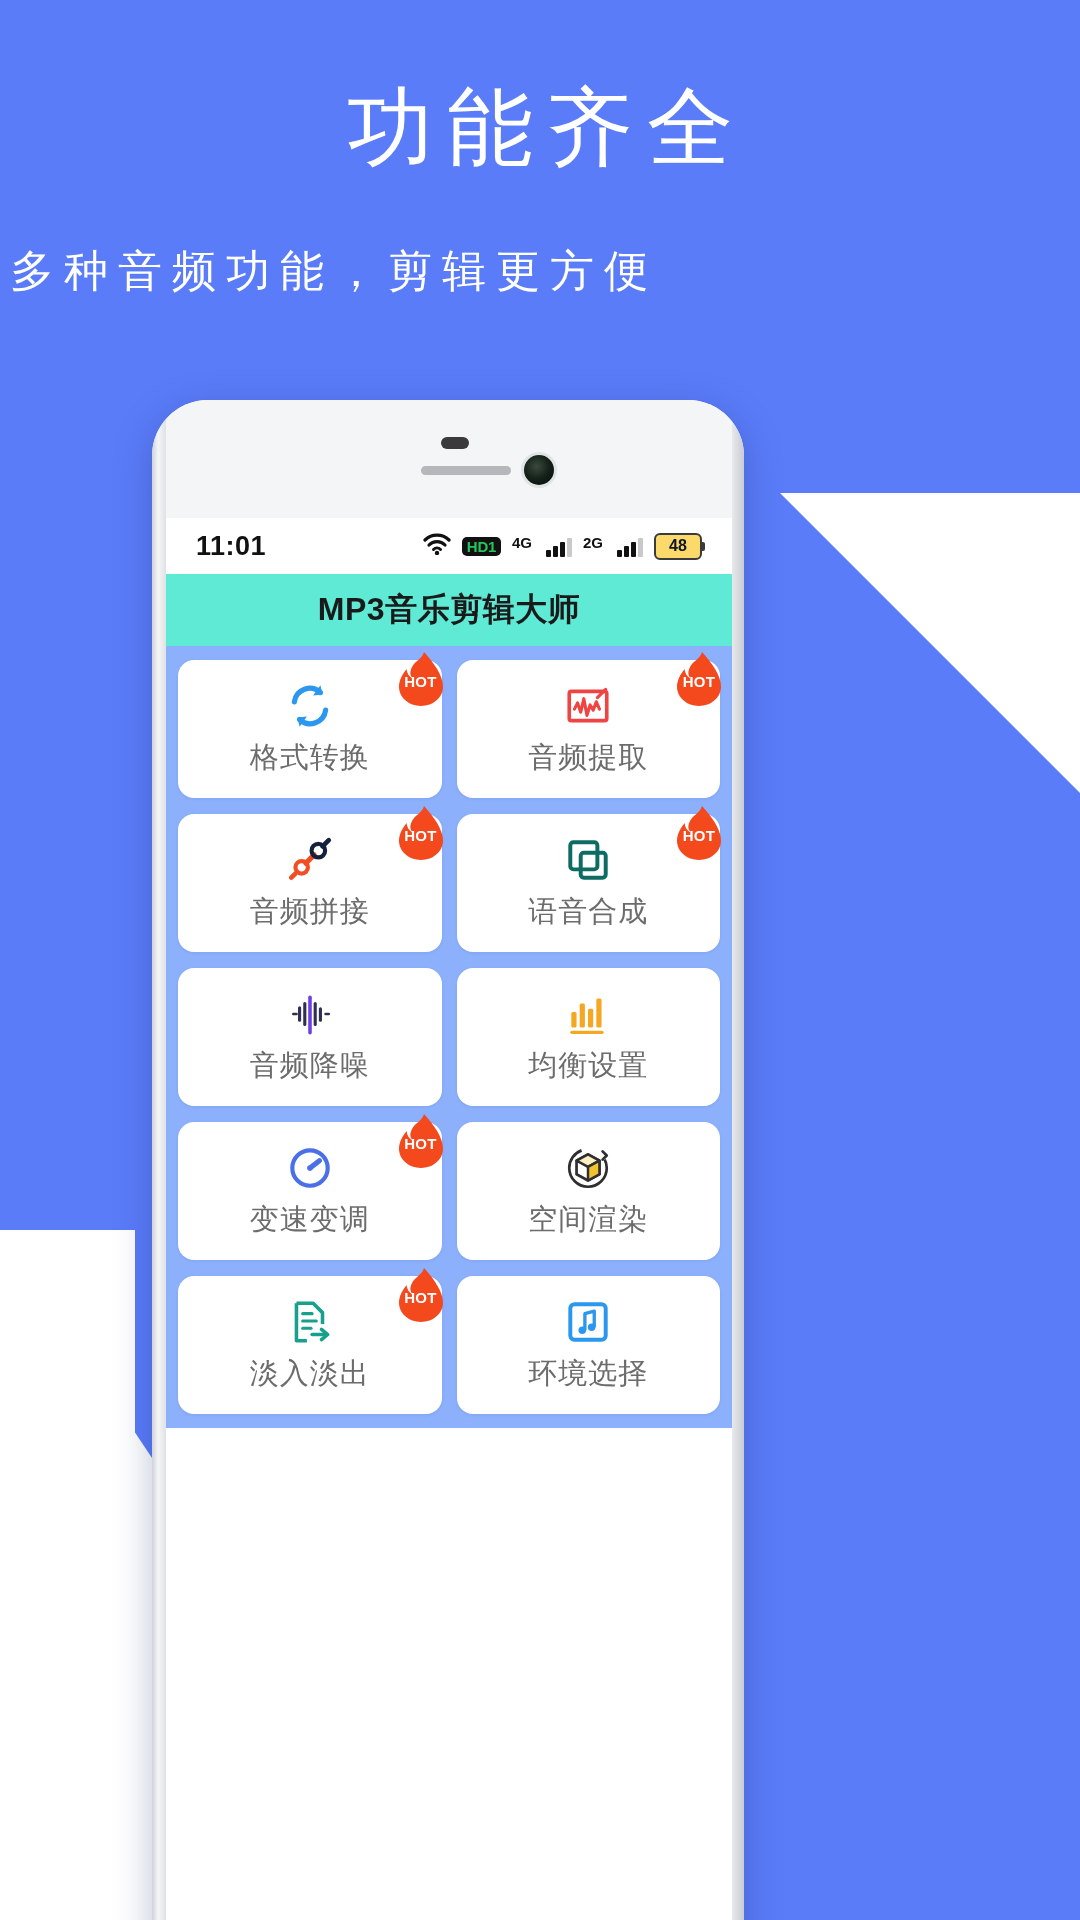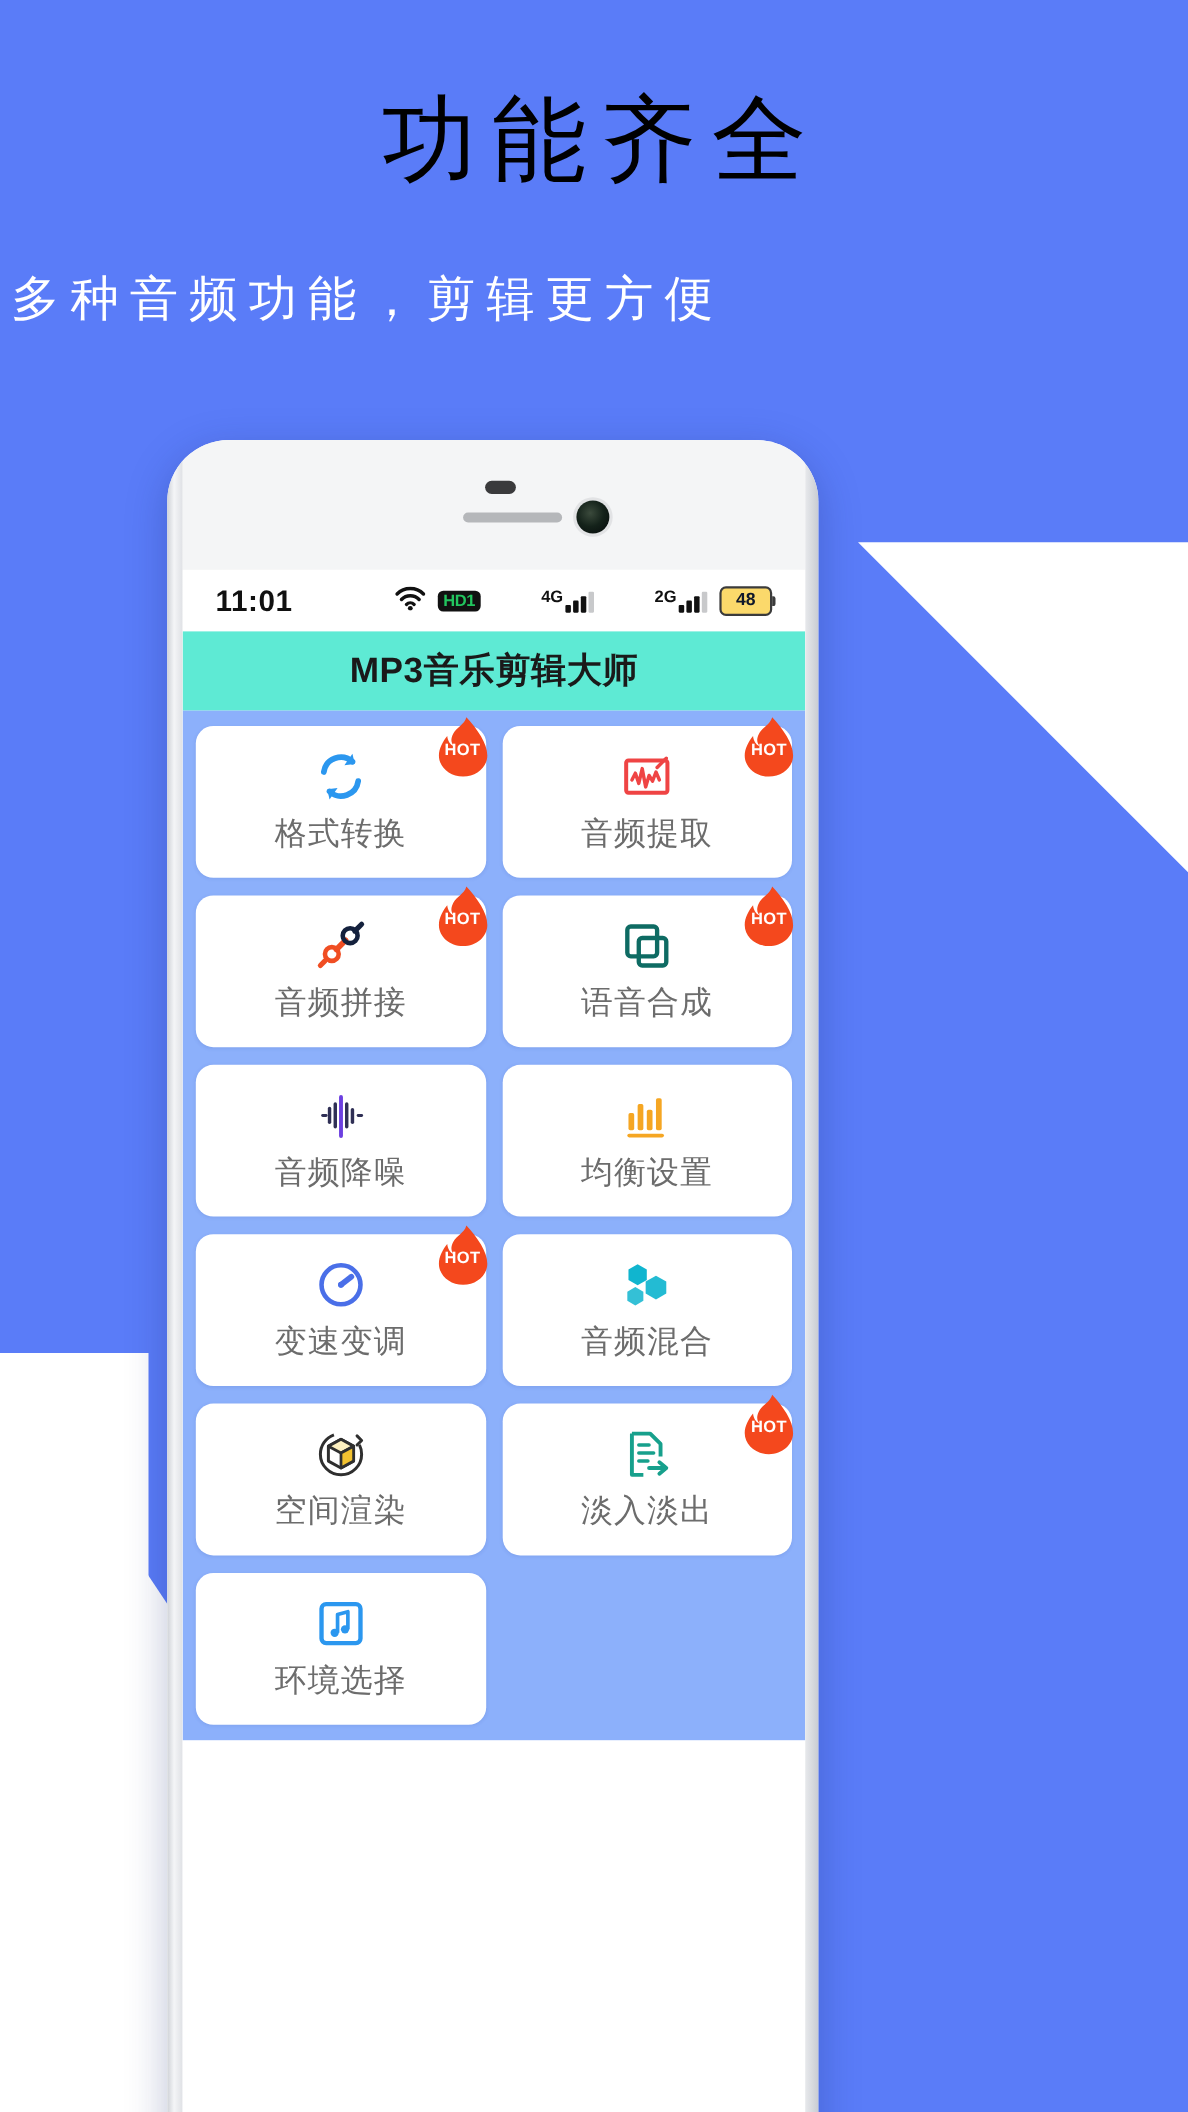--- a/index.html
+++ b/index.html
@@ -20,21 +20,21 @@
     border-right:460px solid transparent;
     border-bottom:690px solid #ffffff;
     background:transparent;
   }
   .white-bottom-left{
     position:absolute;left:0;bottom:0;width:135px;height:690px;background:#ffffff;
   }
   
   .headline{
     position:absolute;top:78px;left:0;width:1080px;text-align:center;
-    color:#000000;font-size:86px;font-weight:400;letter-spacing:14px;
+    color:#ffffff;font-size:86px;font-weight:400;letter-spacing:14px;
     text-indent:14px;line-height:1.15;
   }
   .subhead{
     position:absolute;top:242px;left:0;width:1080px;text-align:left;
     color:#ffffff;font-size:44px;font-weight:400;letter-spacing:10px;
     text-indent:10px;
   }
   
   .phone{
     position:absolute;left:152px;top:400px;width:592px;height:1560px;
@@ -82,21 +82,21 @@
   .ico-hd{
     background:#111;color:#22c55e;border-radius:5px;font-size:15px;font-weight:700;
     padding:2px 5px;line-height:1;letter-spacing:-.3px;
   }
   .sig{display:flex;align-items:flex-end;gap:2px;height:22px;}
   .sig i{display:block;width:5px;background:#111;border-radius:1px;}
   .sig i:nth-child(1){height:7px;}
   .sig i:nth-child(2){height:11px;}
   .sig i:nth-child(3){height:15px;}
   .sig i:nth-child(4){height:19px;background:#c8c9cb;}
-  .sig-wrap{display:flex;align-items:flex-end;gap:2px;margin-left:44px;}
+  .sig-wrap{display:flex;align-items:flex-end;gap:14px;}
   .sig-label{font-size:15px;font-weight:700;color:#111;line-height:1;margin-bottom:7px;}
   .batt{
     position:relative;width:44px;height:23px;border:2px solid #3b3b3b;border-radius:6px;
     display:flex;align-items:center;justify-content:center;background:#fbd96b;
   }
   .batt:after{
     content:"";position:absolute;right:-5px;top:7px;width:3px;height:9px;
     background:#3b3b3b;border-radius:0 2px 2px 0;
   }
   .batt span{font-size:16px;font-weight:700;color:#0f172a;line-height:1;}
@@ -279,32 +279,20 @@
             </svg>
           </div>
           <div class="label">变速变调</div>
           <div class="hot"><svg width="54" height="58" viewBox="0 0 54 58">
               <path d="M30 1c-2 7-9 9-12 15-3.2 6.4-1 9 .6 11.3C15 26 13 22 12.6 18 8.6 23 5 29.2 5 35.8 5 46.4 14.8 55 27 55s22-8.6 22-19.2C49 24.6 40 12 30 1z" fill="#f4481d"></path>
             </svg><span class="hot-txt">HOT</span></div>
         </div>
         <div class="card">
           <div class="icon">
             <svg width="50" height="50" viewBox="0 0 48 48">
-              <g fill="#10b5cf">
-                <path d="M16 6l8 4.6v9.2L16 24.4 8 19.8v-9.2z"></path>
-                <path d="M32 16l9 5.2v10.4L32 36.8l-9-5.2V21.2z" opacity=".92"></path>
-                <path d="M14 26l7 4v8l-7 4-7-4v-8z" opacity=".85"></path>
-              </g>
-            </svg>
-          </div>
-          <div class="label">音频混合</div>
-        </div>
-        <div class="card">
-          <div class="icon">
-            <svg width="50" height="50" viewBox="0 0 48 48">
               <circle cx="24" cy="24" r="18" stroke="#2f2f2f" stroke-width="2.6" fill="none" stroke-dasharray="78 26"></circle>
               <path d="M24 11l11 6v13l-11 6-11-6V17z" fill="#ffffff" stroke="#2f2f2f" stroke-width="2.6" stroke-linejoin="round"></path>
               <path d="M24 11l11 6-11 6-11-6z" fill="#fdf0c0" stroke="#2f2f2f" stroke-width="2.4" stroke-linejoin="round"></path>
               <path d="M24 23v13l11-6V17z" fill="#f2c230" stroke="#2f2f2f" stroke-width="2.4" stroke-linejoin="round"></path>
               <path d="M38 8l4 4-4 4" fill="none" stroke="#2f2f2f" stroke-width="2.6" stroke-linecap="round" stroke-linejoin="round"></path>
             </svg>
           </div>
           <div class="label">空间渲染</div>
         </div>
         <div class="card">

